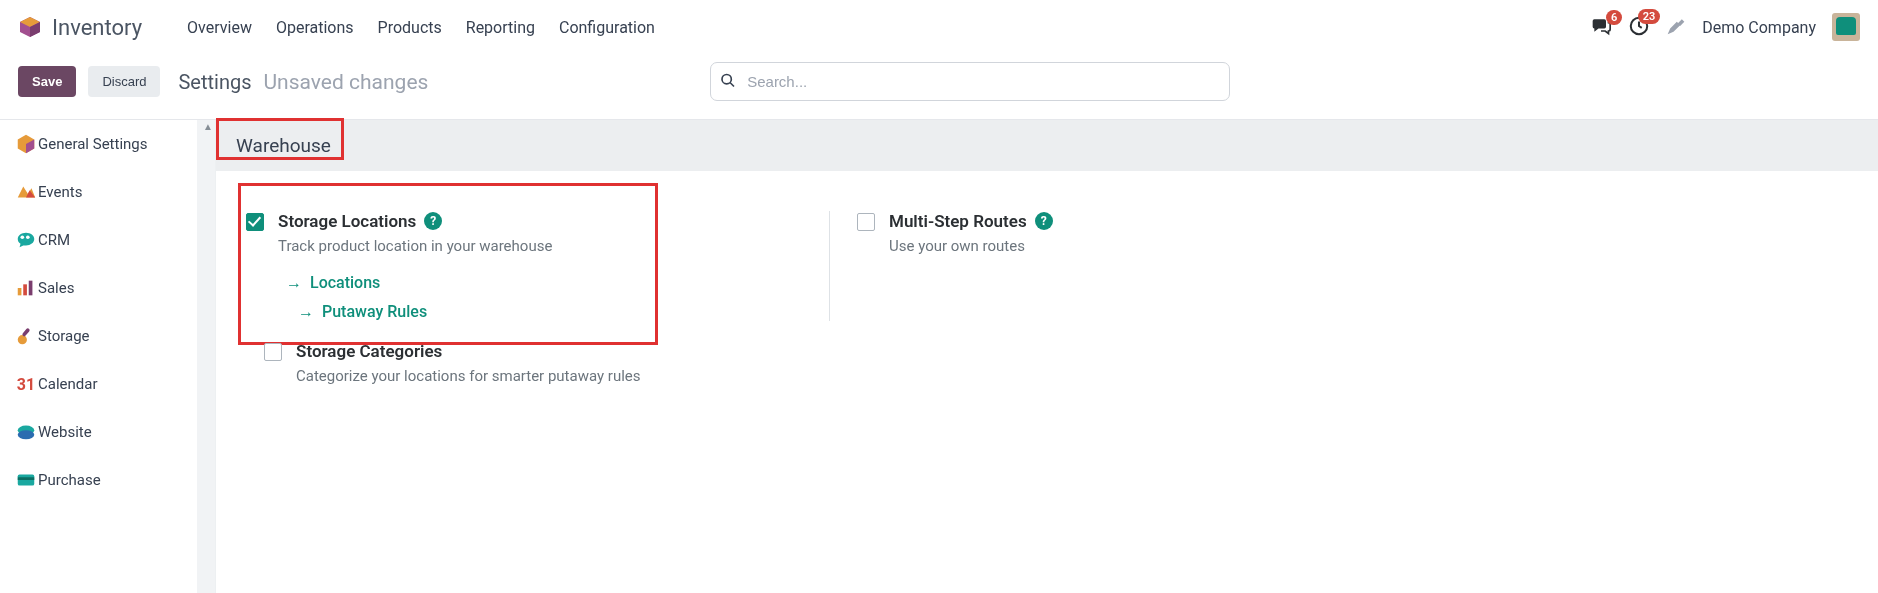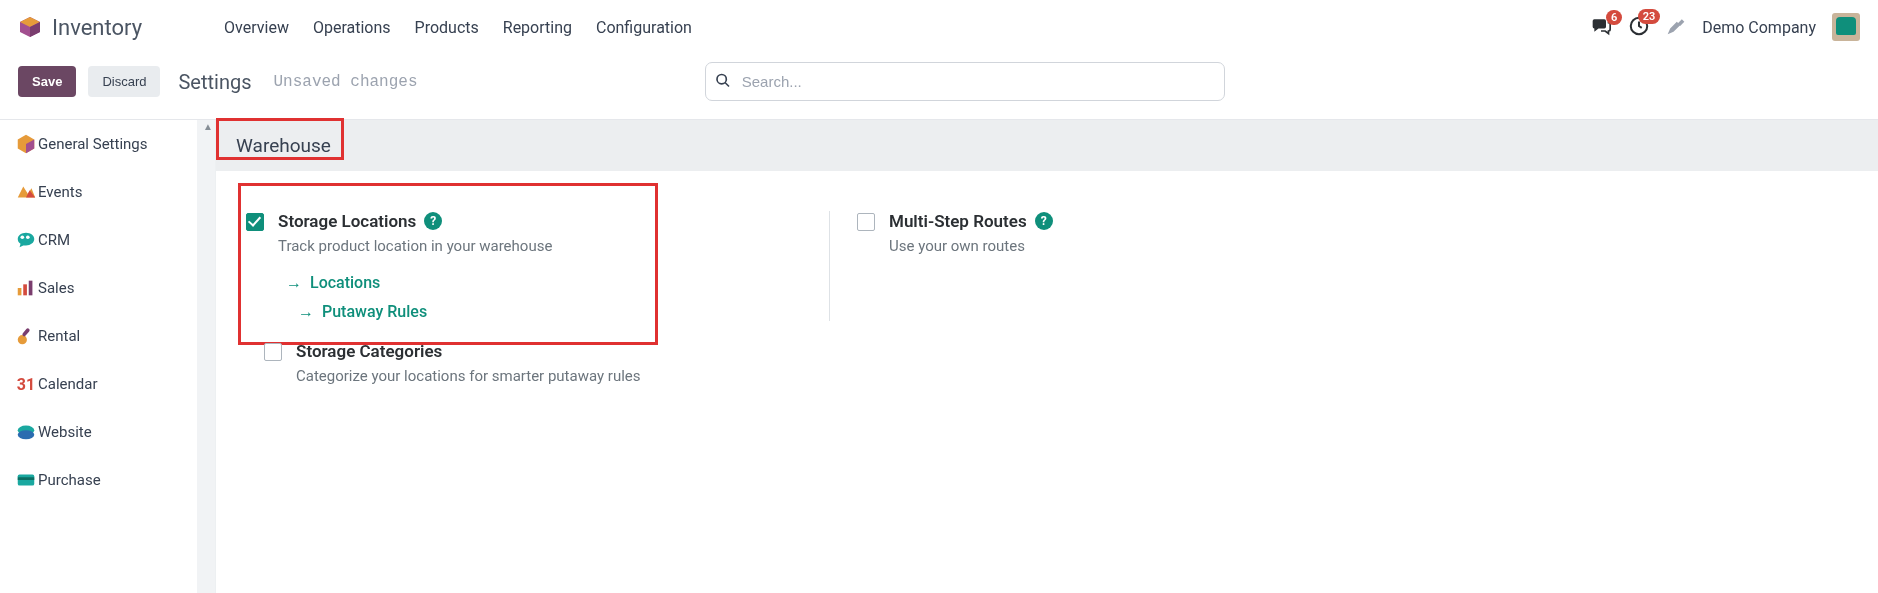--- a/index.html
+++ b/index.html
@@ -24,21 +24,20 @@
     gap: 10px;
     margin-right: 18px;
   }
   .brand-title {
     font-size: 22px;
     color: #4b5563;
   }
   .nav-links {
     display: flex;
     gap: 24px;
-    margin-left: 37px;
   }
   .nav-link {
     font-size: 16px;
     color: #374151;
     cursor: pointer;
   }
   .topbar-spacer { flex: 1; }
   .topbar-right {
     display: flex;
     align-items: center;
@@ -100,24 +99,22 @@
   .btn-secondary {
     background: #e9ecef;
     color: #374151;
   }
   .breadcrumb {
     font-size: 20px;
     color: #4b5563;
     margin-left: 6px;
   }
   .unsaved {
-    font-size: 16px;
+    font-size: 21px;
     color: #9ca3af;
-    margin-left: 10px;
-    font-family: Liberation Mono, monospace;
   }
   .search-wrap {
     margin-left: auto;
     margin-right: auto;
     width: 520px;
     position: relative;
     transform: translateX(-180px);
   }
   .search-input {
     width: 100%;
@@ -413,21 +410,21 @@
         </span>
       <span>Sales</span>
     </div>
     <div class="side-item">
       <span class="side-icon">
           <svg width="22" height="22" viewBox="0 0 24 24">
             <circle cx="8" cy="16" r="5" fill="#e69b3a"></circle>
             <rect x="10" y="3" width="4" height="10" rx="2" transform="rotate(40 12 8)" fill="#7a3d6e"></rect>
           </svg>
         </span>
-      <span>Rental</span>
+      <span>Storage</span>
     </div>
     <div class="side-item">
       <span class="side-icon">
           <span style="font-size:16px;font-weight:700;color:#d44b3e">31</span>
         </span>
       <span>Calendar</span>
     </div>
     <div class="side-item">
       <span class="side-icon">
           <svg width="22" height="22" viewBox="0 0 24 24">

